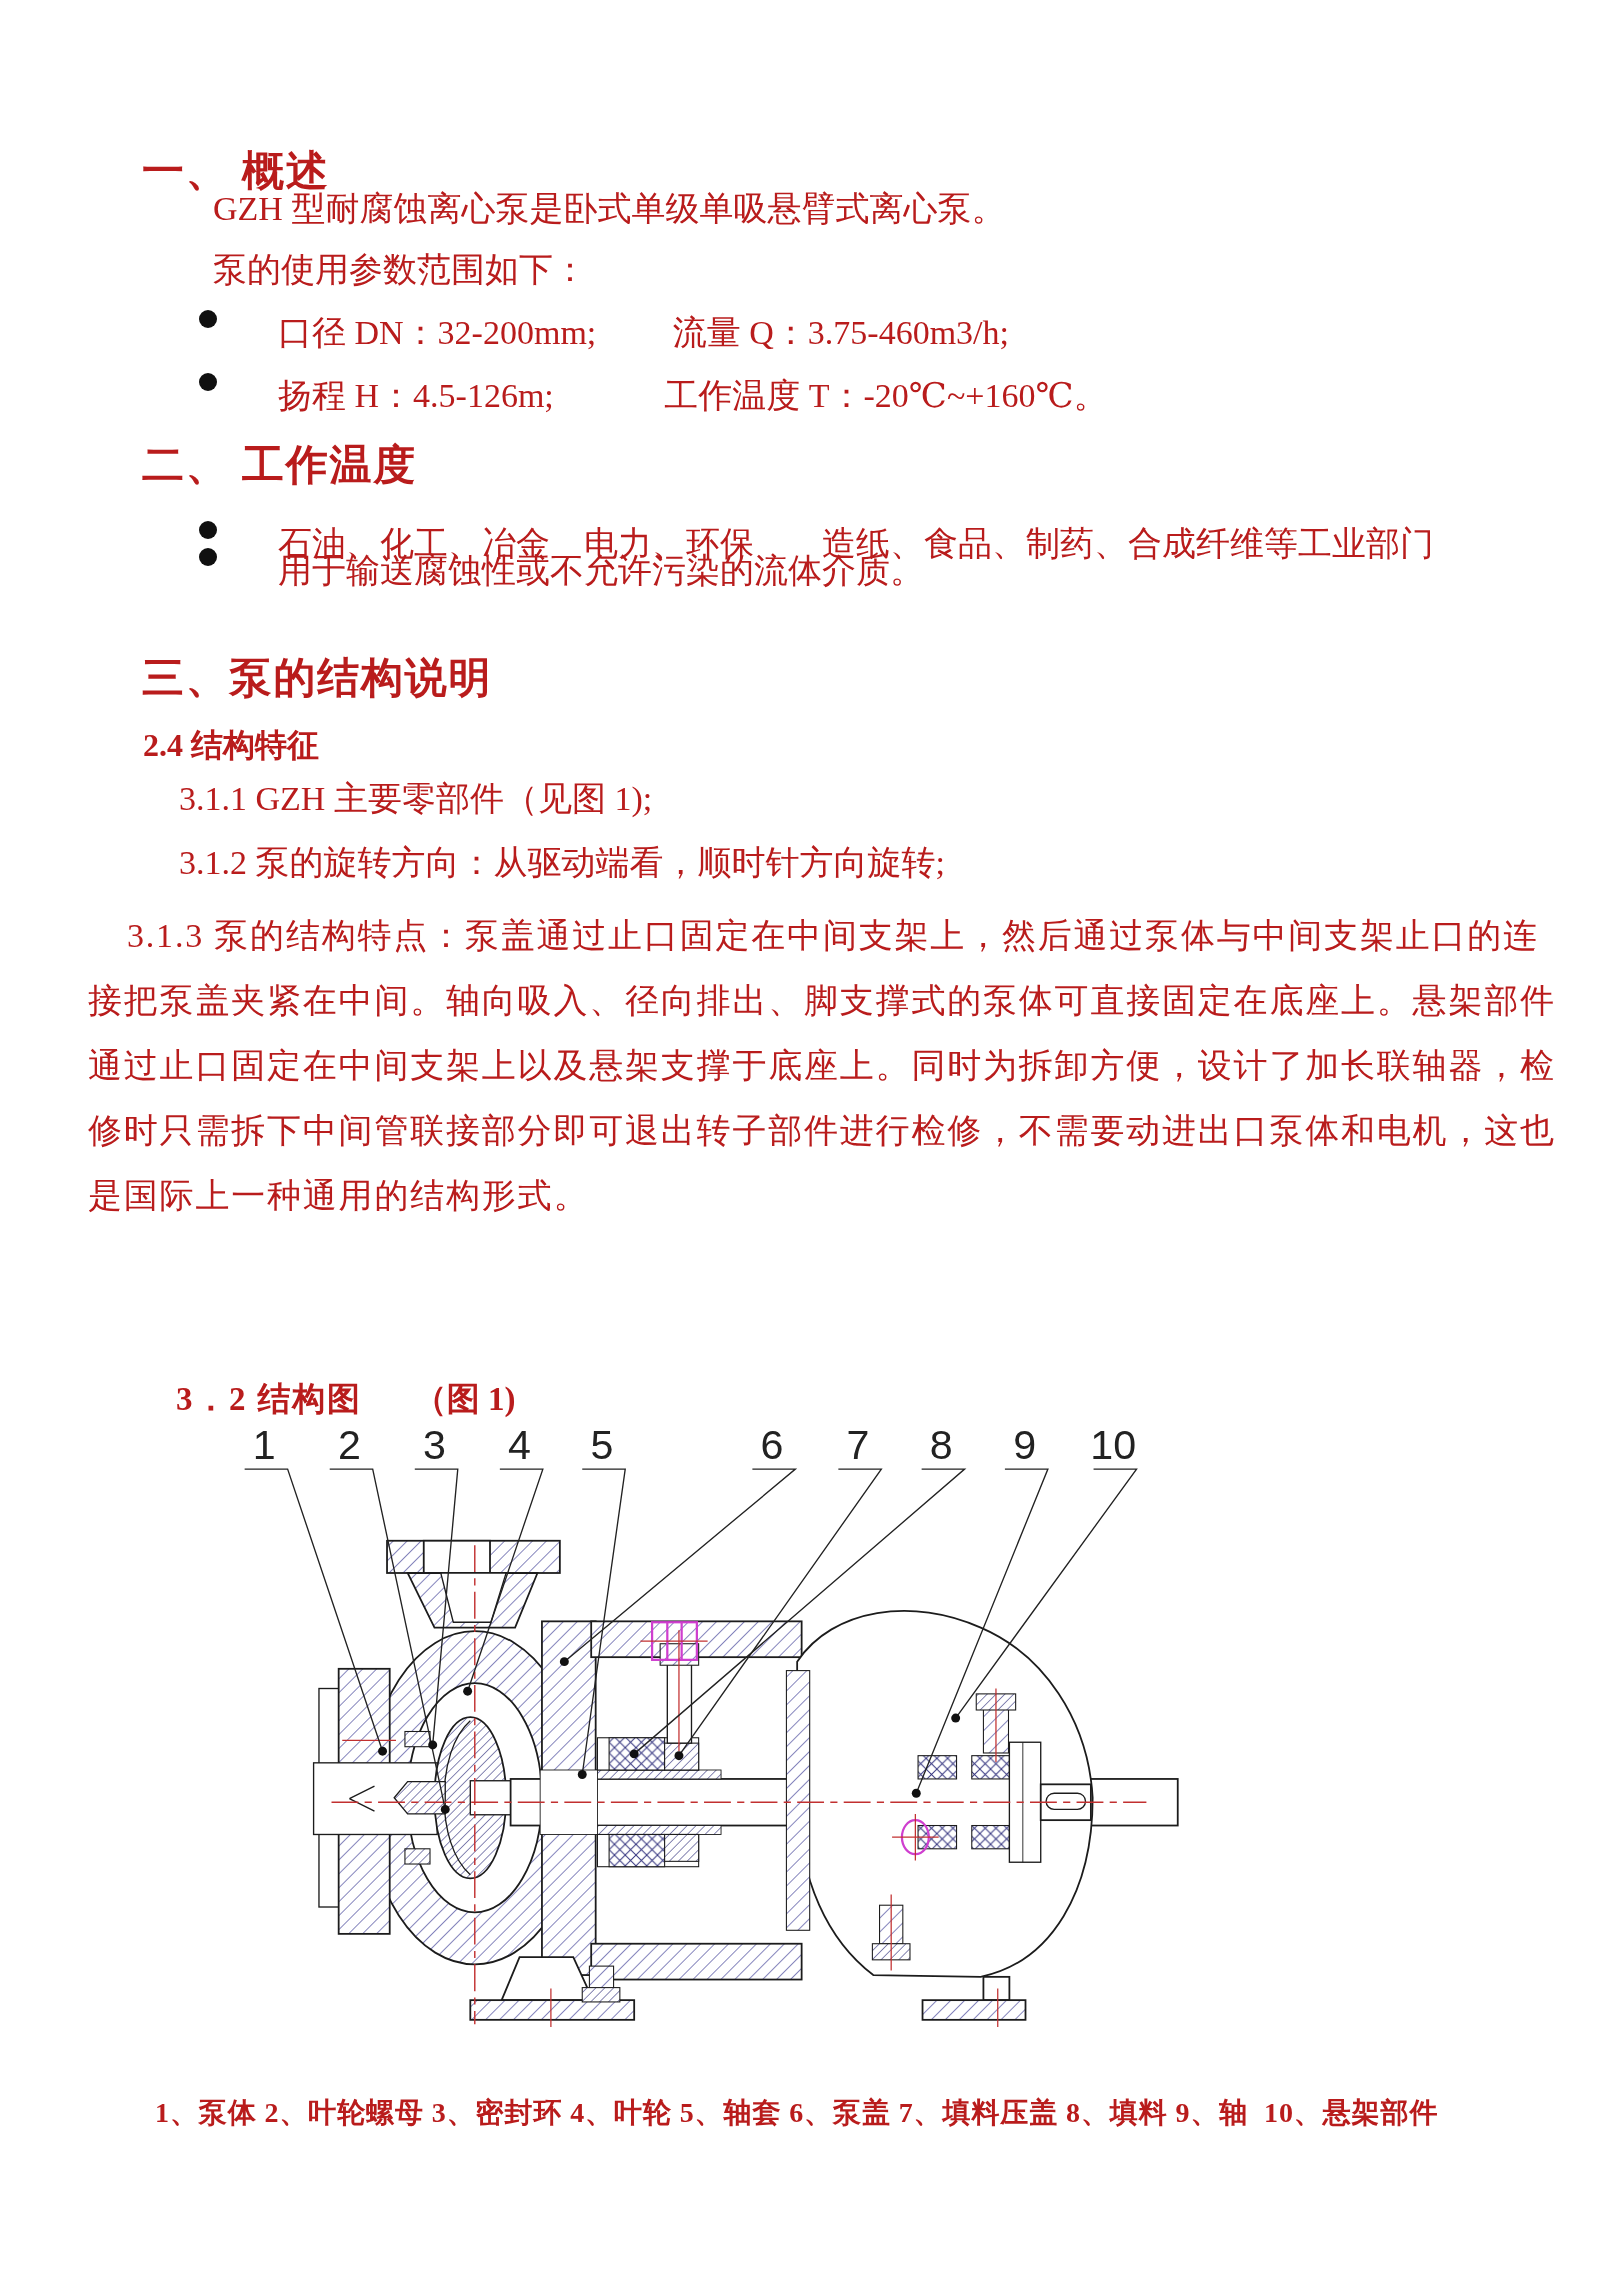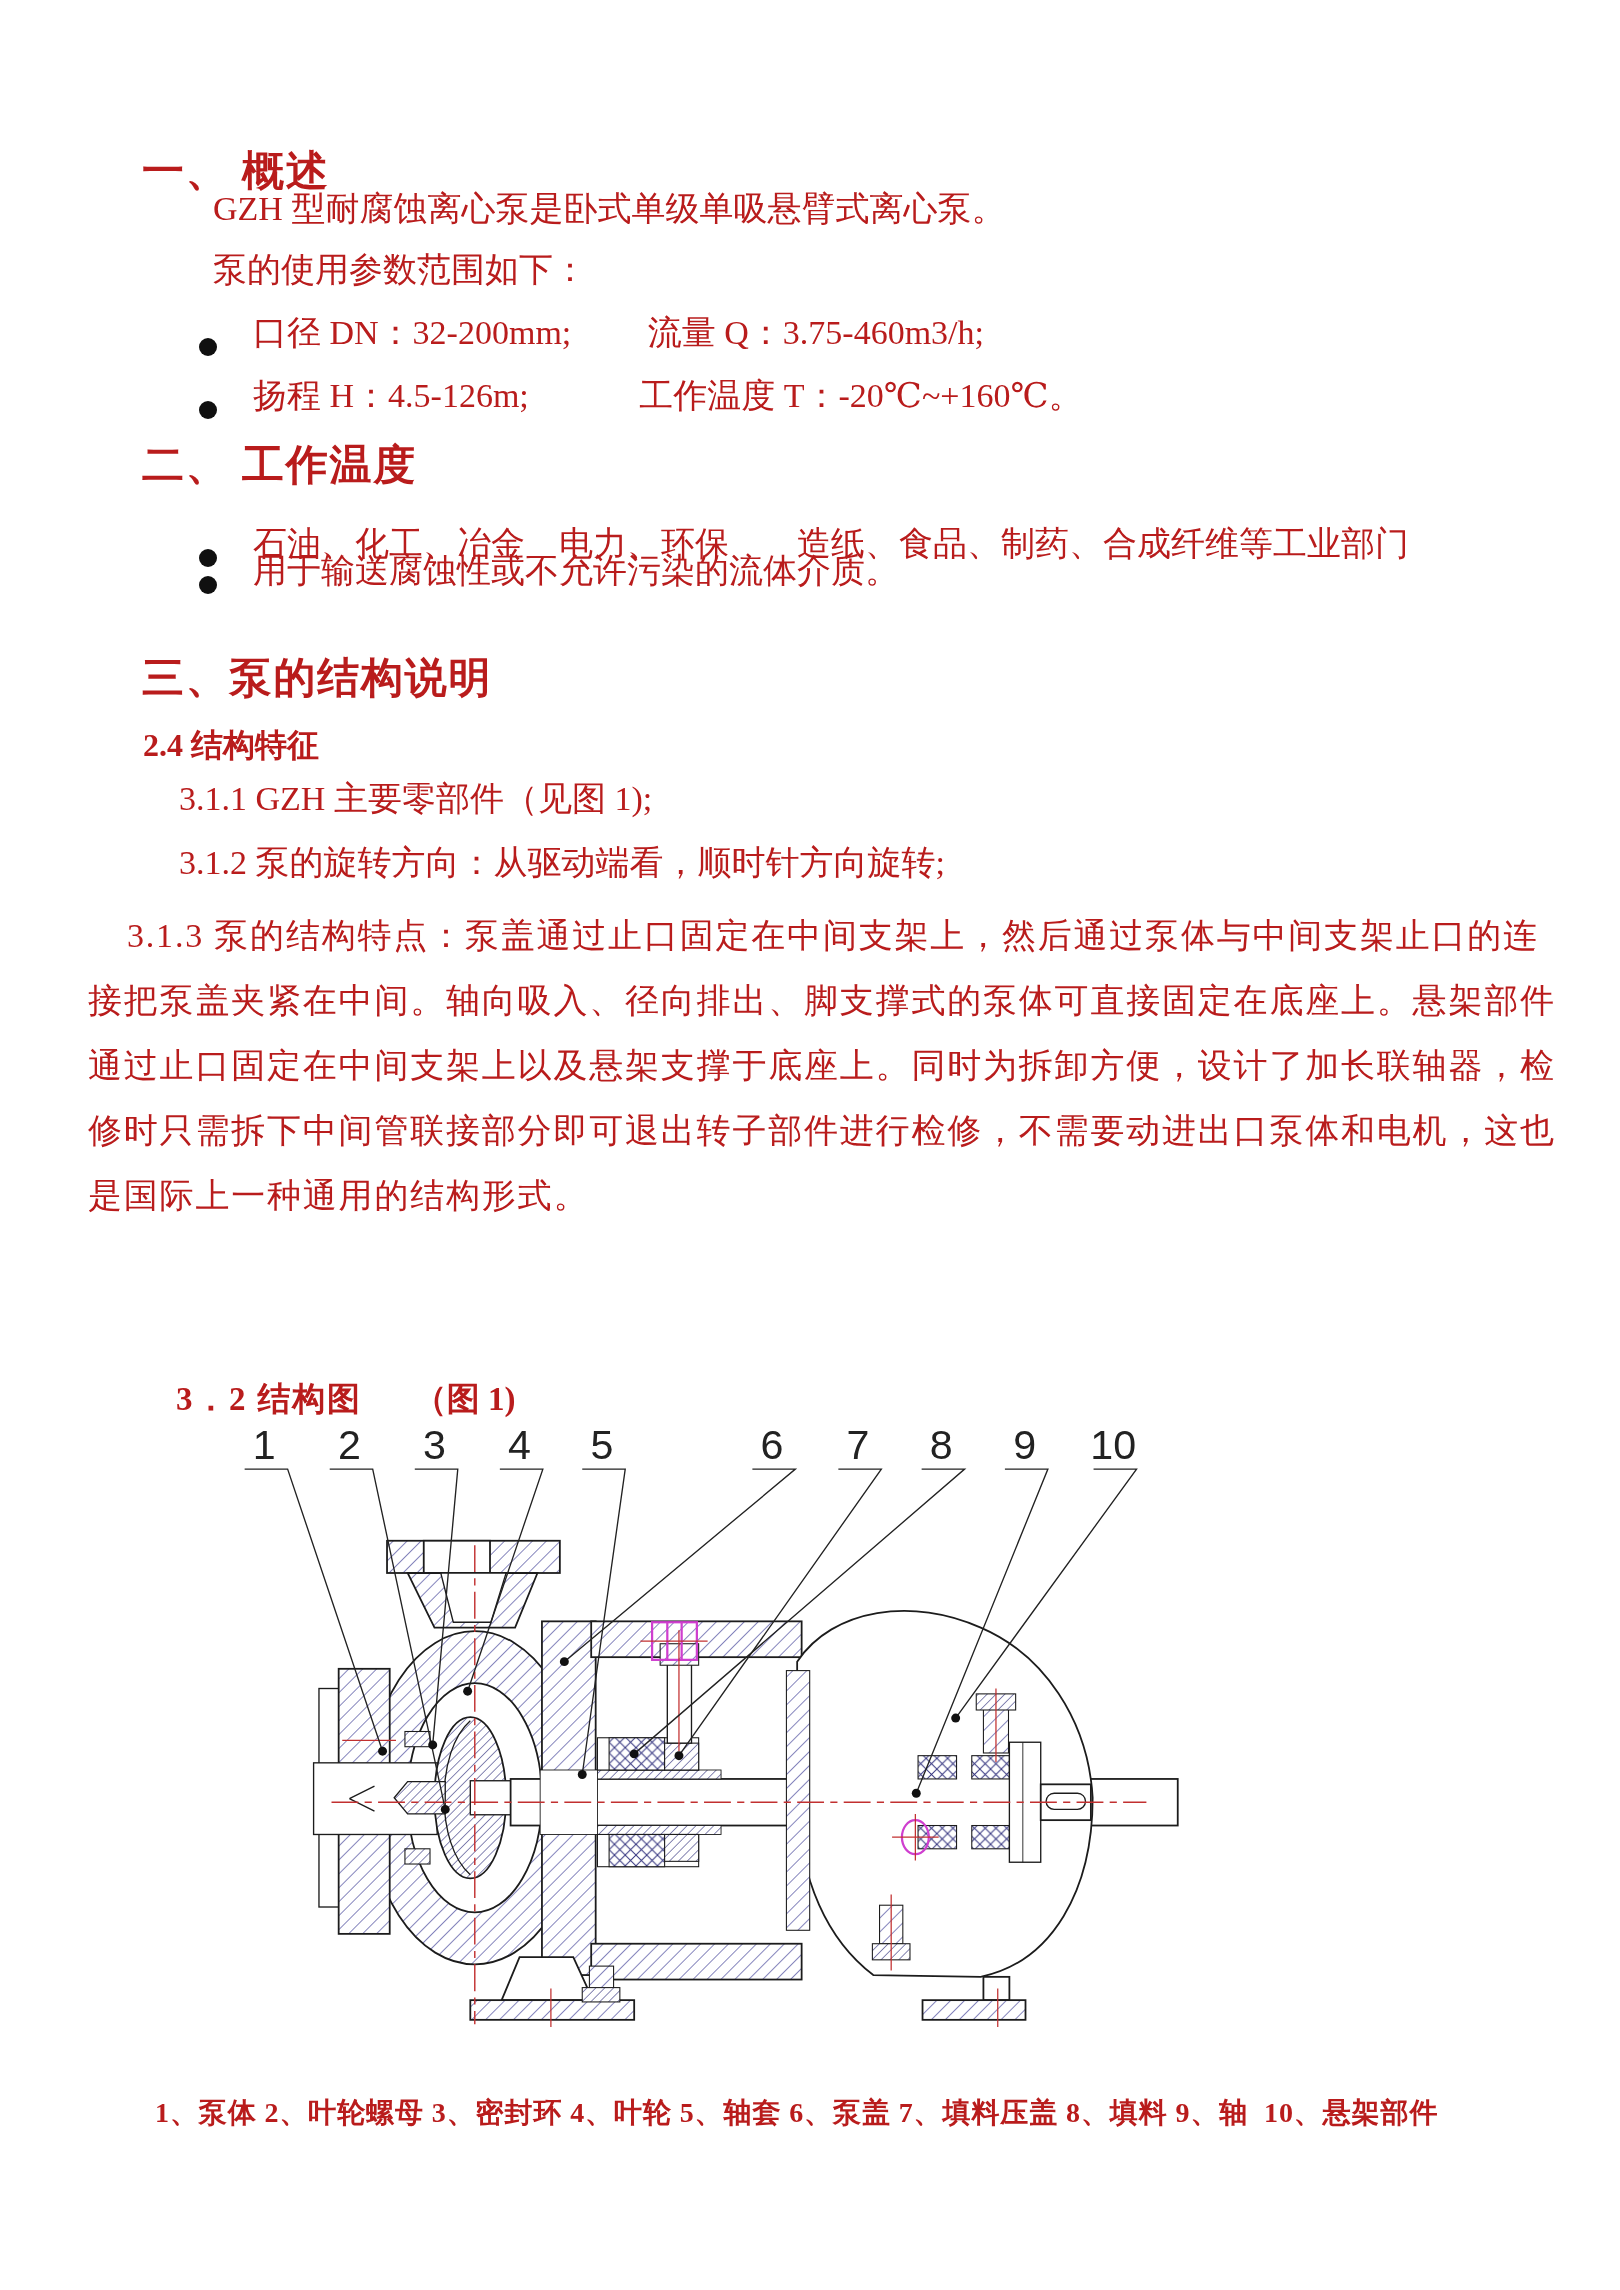--- a/index.html
+++ b/index.html
@@ -7,21 +7,21 @@
   .page {
     position:relative; width:1620px; height:2291px; margin:0 auto;
     background:#ffffff; overflow:hidden;
     font-family:"Liberation Serif","DejaVu Serif",serif; color:#b91c1c;
   }
   .h1 { position:absolute; left:142px; font-size:42px; font-weight:bold; letter-spacing:1.8px; white-space:pre; }
   .h2 { position:absolute; left:143px; font-size:32px; font-weight:bold; white-space:pre; }
   .body-text { position:absolute; font-size:34px; white-space:pre; }
   .indent1 { left:213px; }
   .indent2 { left:179px; }
-  .bullet-row { position:absolute; left:199px; display:flex; align-items:flex-end; }
+  .bullet-row { position:absolute; left:199px; display:flex; align-items:flex-start;gap:25px; }
   .bullet-dot { width:18px; height:18px; border-radius:50%; background:#101010; margin-right:36px; flex:0 0 auto; }
   .bullet-row .body-text { position:static; }
   .para313 { position:absolute; left:88px; top:903px; width:1469px; }
   .para313 .pline { font-size:34px; letter-spacing:1.8px; line-height:65px; height:65px; white-space:pre; }
   .para313 .pline.first { text-indent:39px; }
   .fig-title { position:absolute; left:143px; top:1340px; font-size:33px; white-space:pre; }
   .fig-title .t { font-weight:bold; letter-spacing:1.8px; }
   .fig-title .r { margin-left:52px; font-weight:bold; }
   .figure-svg { position:absolute; left:206px; top:1393px; width:1245px; height:694px; }
   .caption { position:absolute; left:155px; top:2094px; font-size:28px; font-weight:bold; letter-spacing:0.9px; white-space:pre; }

